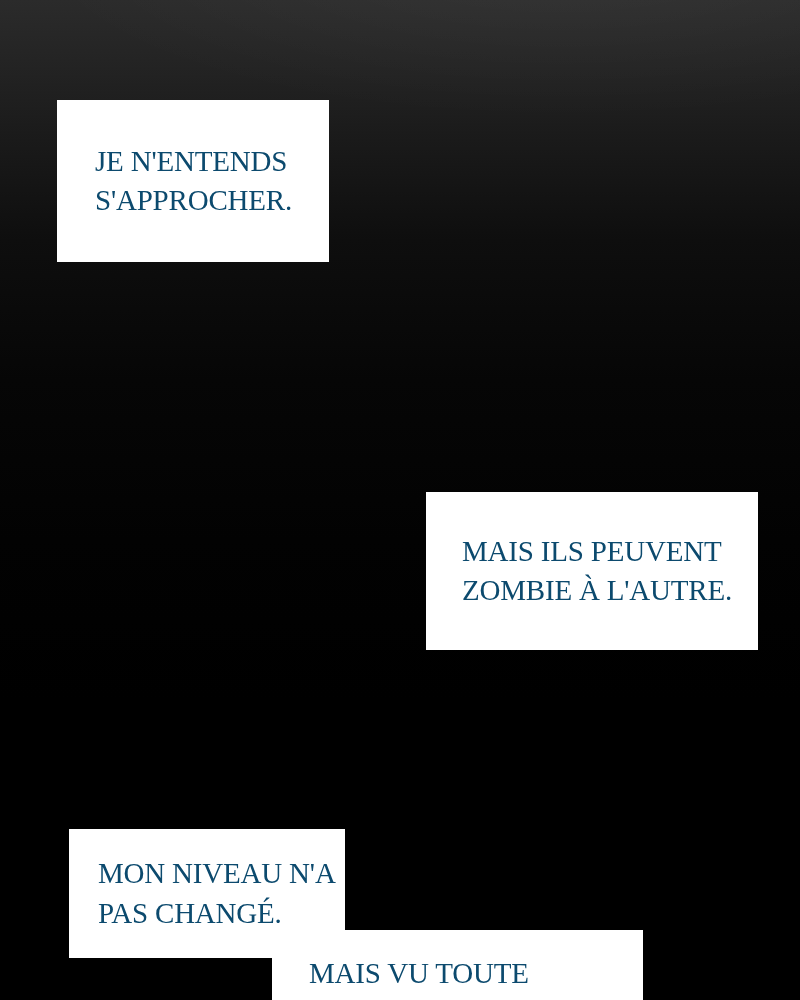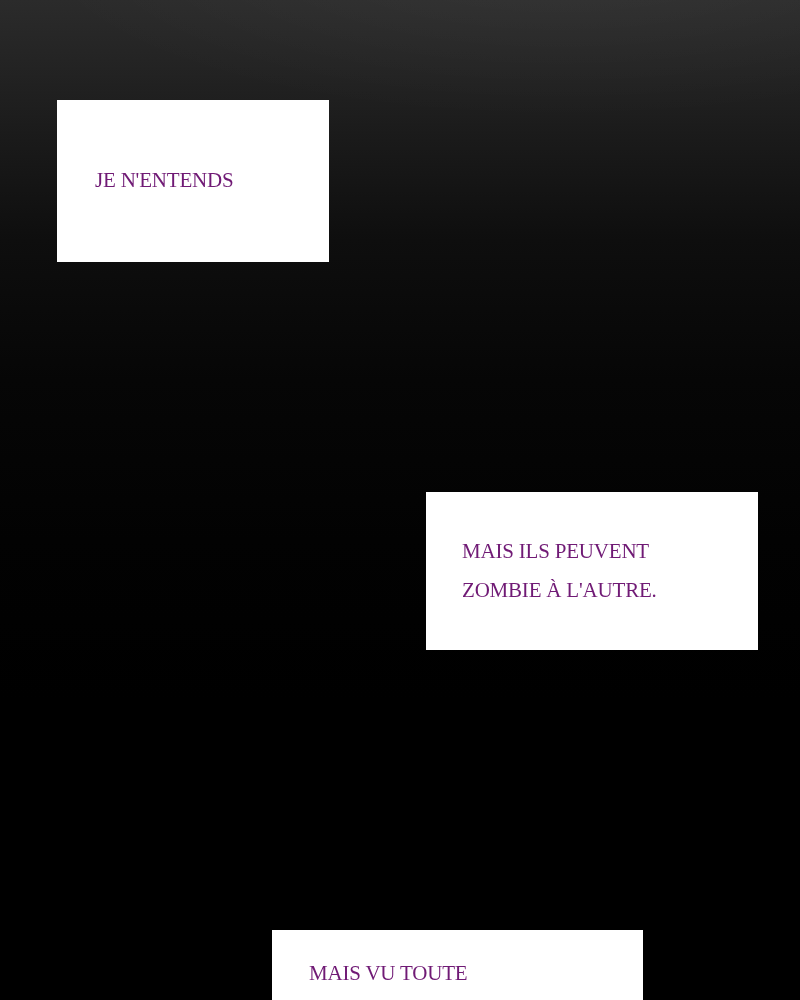--- a/index.html
+++ b/index.html
@@ -28,45 +28,50 @@
   .bubble {
     position: absolute;
     background: #ffffff;
     display: flex;
     flex-direction: column;
     justify-content: center;
     box-sizing: border-box;
   }
   .bubble .line {
     display: block;
-    color: #701a75;
-    font-size: 21px;
+    color: #0c4a6e;
+    font-size: 29px;
     line-height: 39.5px;
     letter-spacing: -0.2px;
     white-space: nowrap;
     font-weight: 500;
   }
   #bubble-1 { left: 57px;  top: 100px; width: 272px; height: 162px; padding-left: 38px; }
   #bubble-2 { left: 426px; top: 492px; width: 332px; height: 158px; padding-left: 36px; }
   #bubble-3 { left: 69px;  top: 829px; width: 276px; height: 129px; padding-left: 29px; }
   #bubble-4 { left: 272px; top: 930px; width: 371px; height: 95px;  padding-left: 37px;
               justify-content: flex-start; padding-top: 24px; }
 </style>
 </head>
 <body>
 
 <div id="panel">
 
   <div id="bubble-1" class="bubble">
     <span class="line">JE N'ENTENDS</span>
+    <span class="line">S'APPROCHER.</span>
   </div>
 
   <div id="bubble-2" class="bubble">
     <span class="line">MAIS ILS PEUVENT</span>
     <span class="line">ZOMBIE À L'AUTRE.</span>
   </div>
 
+  <div id="bubble-3" class="bubble">
+    <span class="line">MON NIVEAU N'A</span>
+    <span class="line">PAS CHANGÉ.</span>
+  </div>
 
   <div id="bubble-4" class="bubble">
     <span class="line">MAIS VU TOUTE</span>
   </div>
 
 </div>
 
 </body></html>

